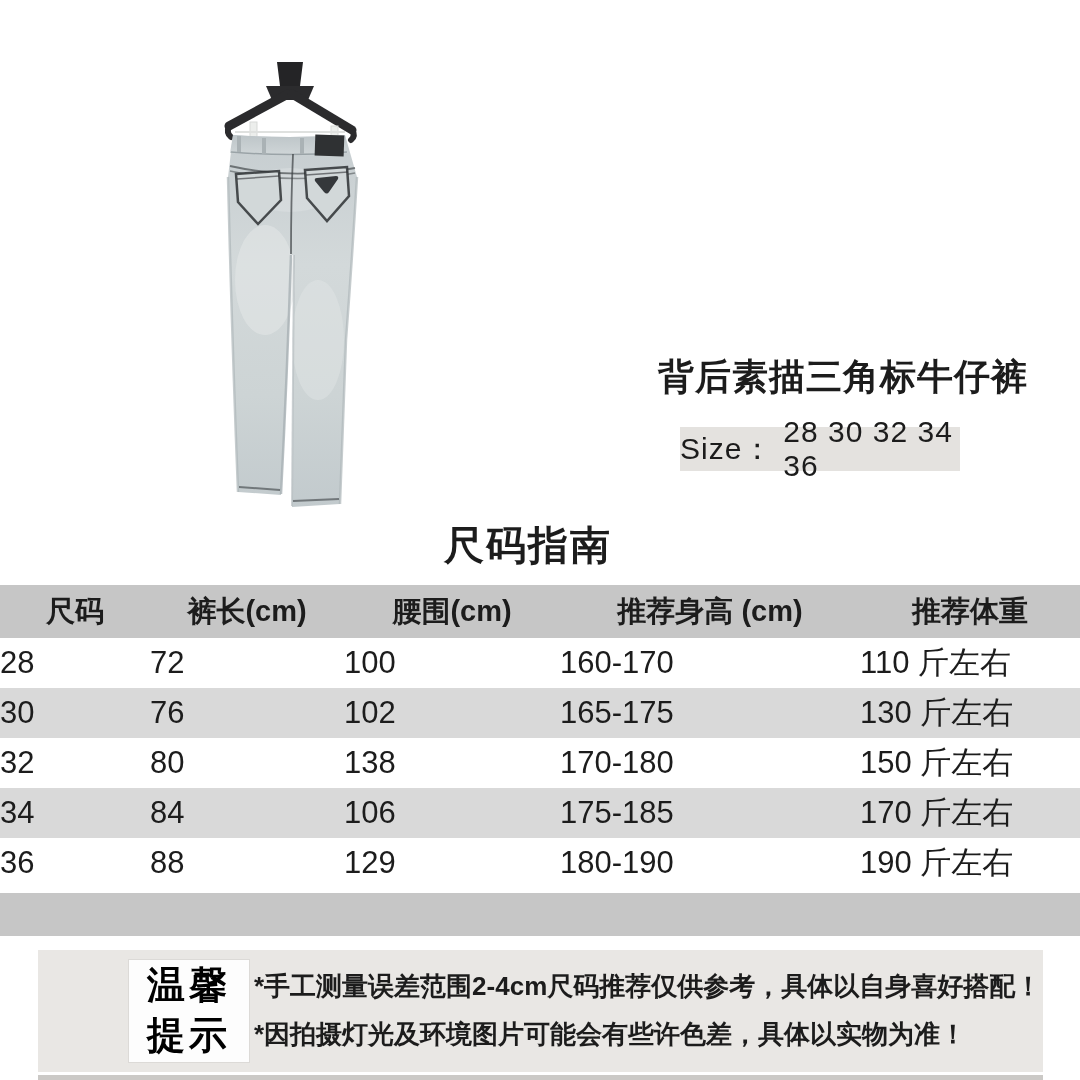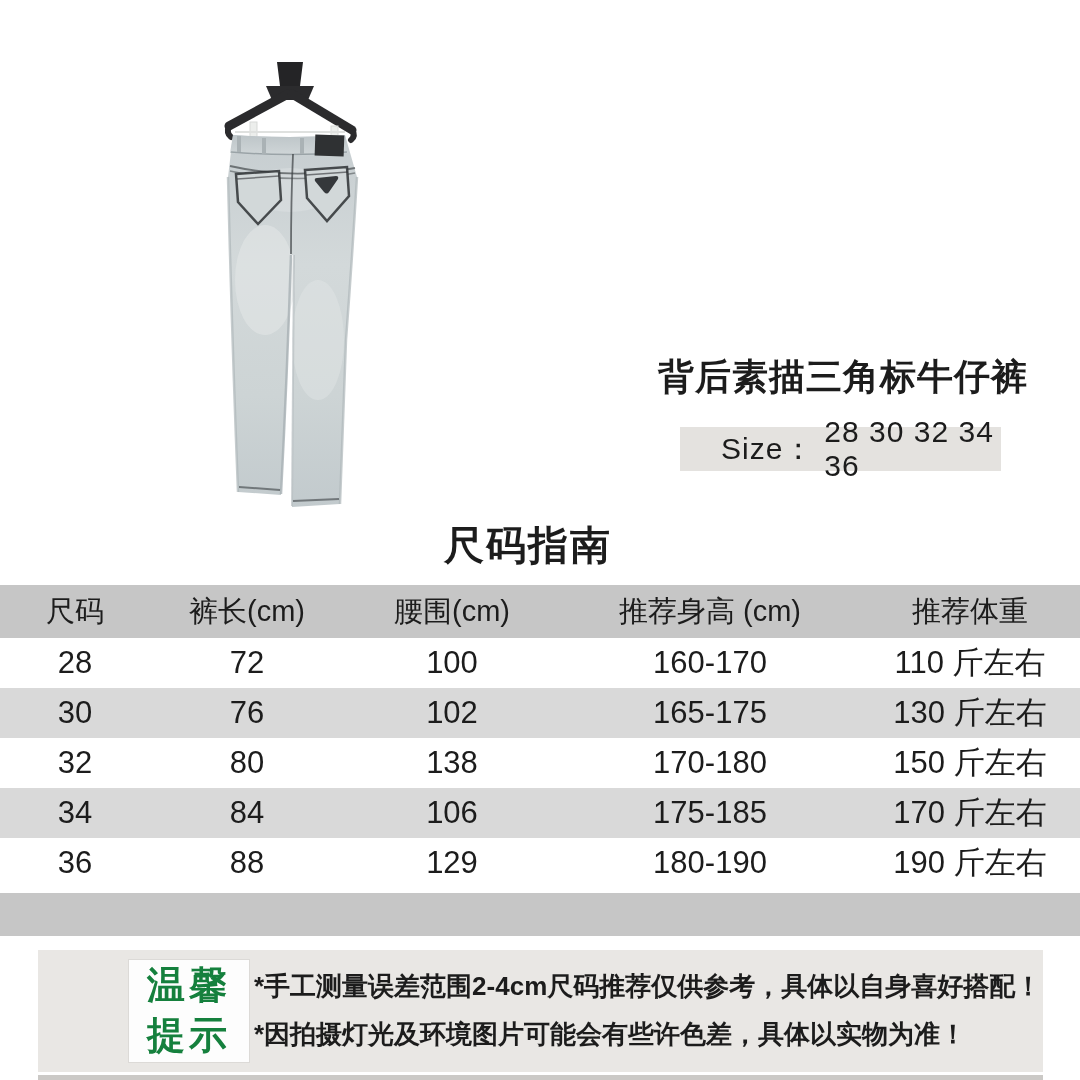--- a/index.html
+++ b/index.html
@@ -10,37 +10,37 @@
   
   .photo{position:absolute;left:150px;top:40px;width:320px;height:490px;}
   
   .title{
     position:absolute;left:648px;top:344px;width:372px;margin:9px;
     font-size:36px;font-weight:700;text-align:center;letter-spacing:1px;white-space:nowrap;
   }
   .size-box{
     position:absolute;left:680px;top:427px;width:280px;height:44px;
     display:flex;align-items:center;justify-content:center;
-    font-size:30px;font-weight:500;letter-spacing:1px;padding-left:41px;
+    font-size:30px;font-weight:500;letter-spacing:1px;
   }
   .size-box .size-values{margin-left:10px;}
   
   .guide-heading{
     position:absolute;left:8px;top:518px;width:1040px;margin:0;
     font-size:40px;font-weight:700;text-align:center;letter-spacing:2px;
   }
   .size-table{position:absolute;left:0;top:585px;width:1080px;}
   .thead,.tr{
     display:grid;grid-template-columns:150px 194px 216px 300px 220px;align-items:center;
   }
   .thead{height:53px;}
-  .th{text-align:center;font-size:29px;font-weight:400;}
+  .th{text-align:center;font-size:29px;font-weight:700;}
   .tr{height:50px;background:#ffffff;}
   .tbody .tr:nth-child(even){}
-  .td{text-align:center;font-size:31px;}
+  .td{text-align:left;font-size:31px;}
   .tfoot-bar{height:43px;margin-top:5px;}
   
   .tips{position:absolute;left:38px;top:950px;width:1005px;height:122px;}
   .tips-badge{
     position:absolute;left:90px;top:9px;width:122px;height:104px;
     background:#fdfdfd;border:1px solid #dcdad7;box-sizing:border-box;
     text-align:center;font-size:38px;font-weight:700;line-height:50px;letter-spacing:4px;
   }
   .tips-lines{position:absolute;left:216px;top:12px;width:790px;}
   .tip-line{font-size:26px;font-weight:700;line-height:48px;white-space:nowrap;}
@@ -190,21 +190,21 @@
         <div class="td">88</div>
         <div class="td">129</div>
         <div class="td">180-190</div>
         <div class="td">190 斤左右</div>
       </div>
       </div>
     <div class="tfoot-bar" style="background: rgb(198, 198, 198);"></div>
   </div>
 
   <div class="tips" style="background: rgb(233, 231, 228);">
-    <div class="tips-badge" style="color: #15803d;">
+    <div class="tips-badge" style="color: #000000;">
       <div>温馨</div>
       <div>提示</div>
     </div>
     <div class="tips-lines">
 
     <div class="tip-line">*手工测量误差范围2-4cm尺码推荐仅供参考，具体以自身喜好搭配！</div>
         <div class="tip-line">*因拍摄灯光及环境图片可能会有些许色差，具体以实物为准！</div>
       </div>
   </div>
 

